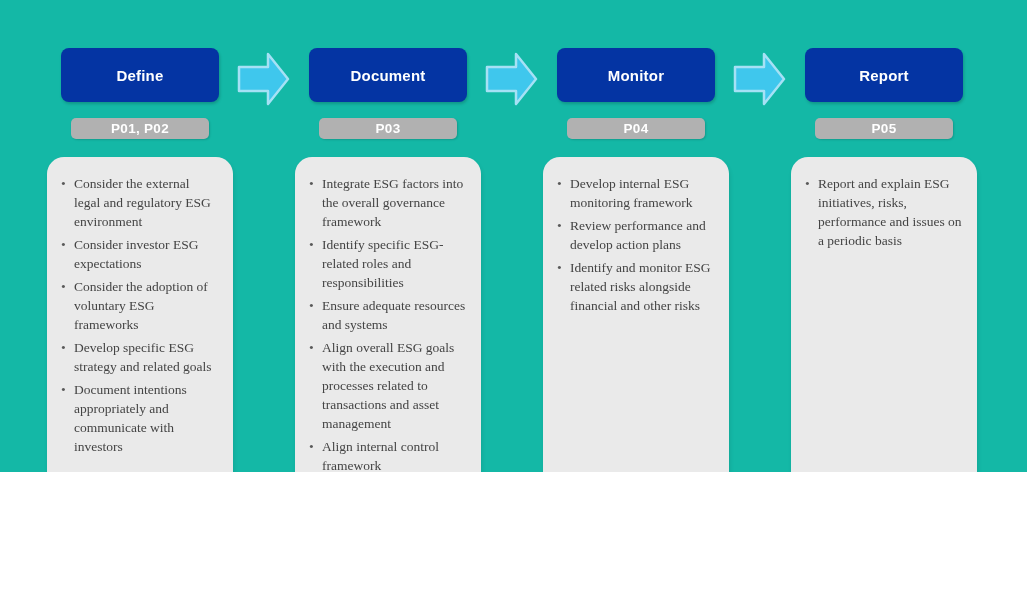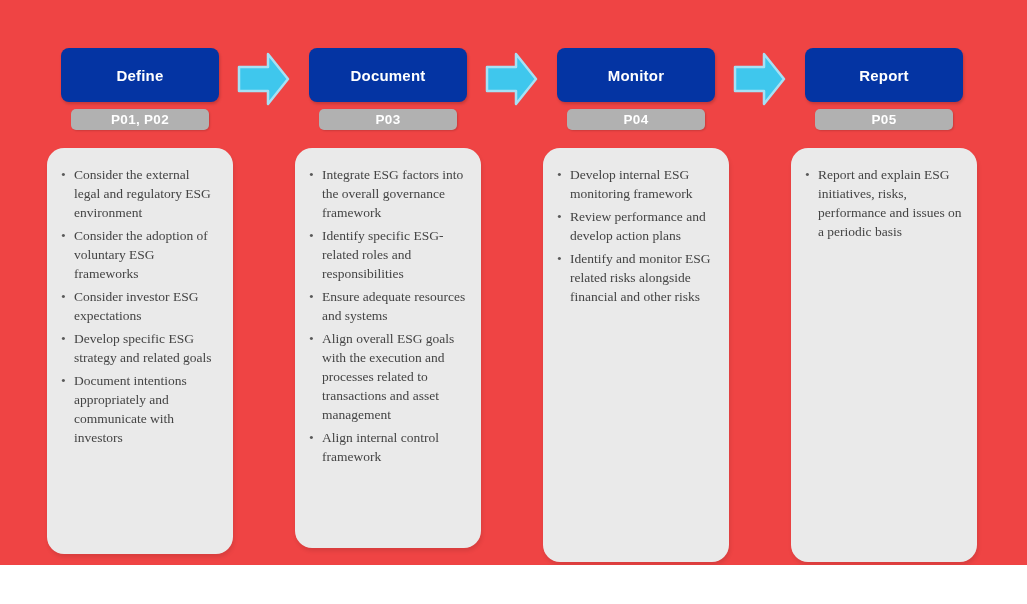--- a/index.html
+++ b/index.html
@@ -4,22 +4,22 @@
 <style>
   html, body {
     margin: 0;
     padding: 0;
     background: #ffffff;
     font-family: "Liberation Sans", "DejaVu Sans", sans-serif;
   }
   .canvas {
     position: relative;
     width: 1027px;
-    height: 565px;
-    background: #ef4444;
+    height: 472px;
+    background: #14b8a6;
     overflow: hidden;
     box-sizing: border-box;
     padding: 48px 6px 0 47px;
   }
   .flow {
     display: flex;
     align-items: flex-start;
   }
   .column {
     width: 186px;
@@ -36,21 +36,21 @@
     font-size: 15px;
     display: flex;
     align-items: center;
     justify-content: center;
     box-shadow: 1px 2px 3px rgba(0,0,0,0.18);
     letter-spacing: 0.2px;
   }
   .phase-pill {
     width: 138px;
     height: 21px;
-    margin: 7px auto 0 auto;
+    margin: 16px auto 0 auto;
     background: #B1B1B1;
     border-radius: 5px;
     color: #ffffff;
     font-weight: bold;
     font-size: 13.5px;
     display: flex;
     align-items: center;
     justify-content: center;
     box-shadow: 1px 1px 2px rgba(0,0,0,0.15);
     letter-spacing: 0.3px;
@@ -110,22 +110,22 @@
 
 <div class="canvas">
   <div class="flow">
 
     <div class="column col-1">
       <div class="stage-header">Define</div>
       <div class="phase-pill">P01, P02</div>
       <div class="card">
         <ul>
           <li>Consider the external legal and regulatory ESG environment</li>
+          <li>Consider investor ESG expectations</li>
           <li>Consider the adoption of voluntary ESG frameworks</li>
-          <li>Consider investor ESG expectations</li>
           <li>Develop specific ESG strategy and related goals</li>
           <li>Document intentions appropriately and communicate with investors</li>
         </ul>
       </div>
     </div>
 
     <div class="arrow-spacer">
       <svg class="arrow-icon" width="54" height="56" viewBox="0 0 54 56">
         <polygon points="2,16 31,16 31,3 51,28 31,53 31,40 2,40"></polygon>
       </svg>

